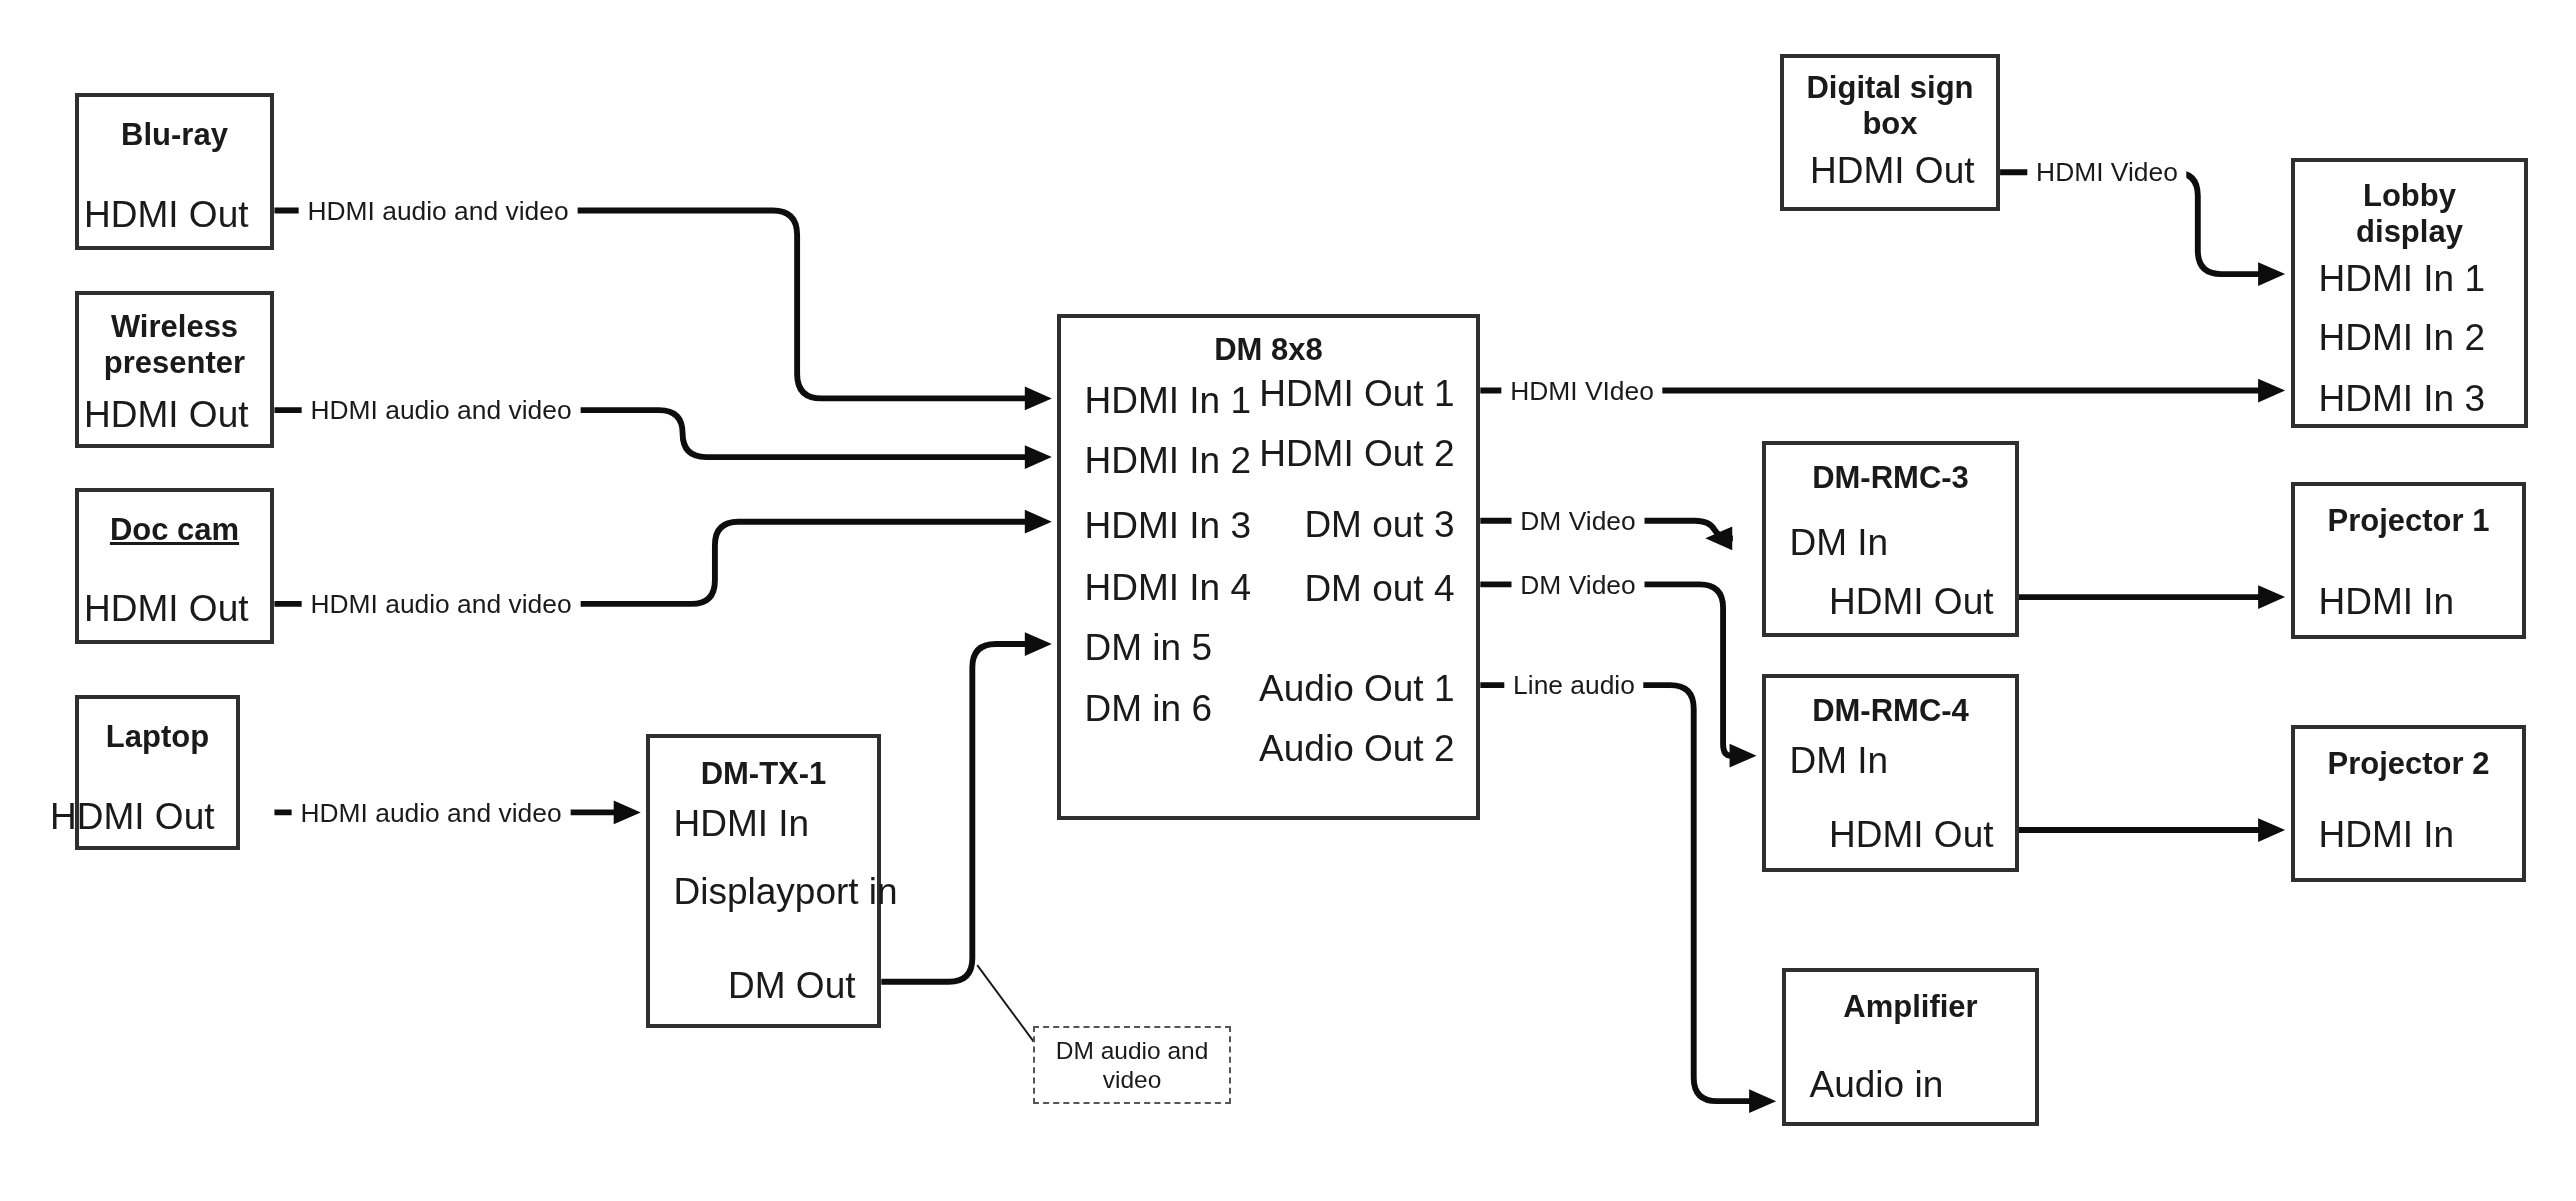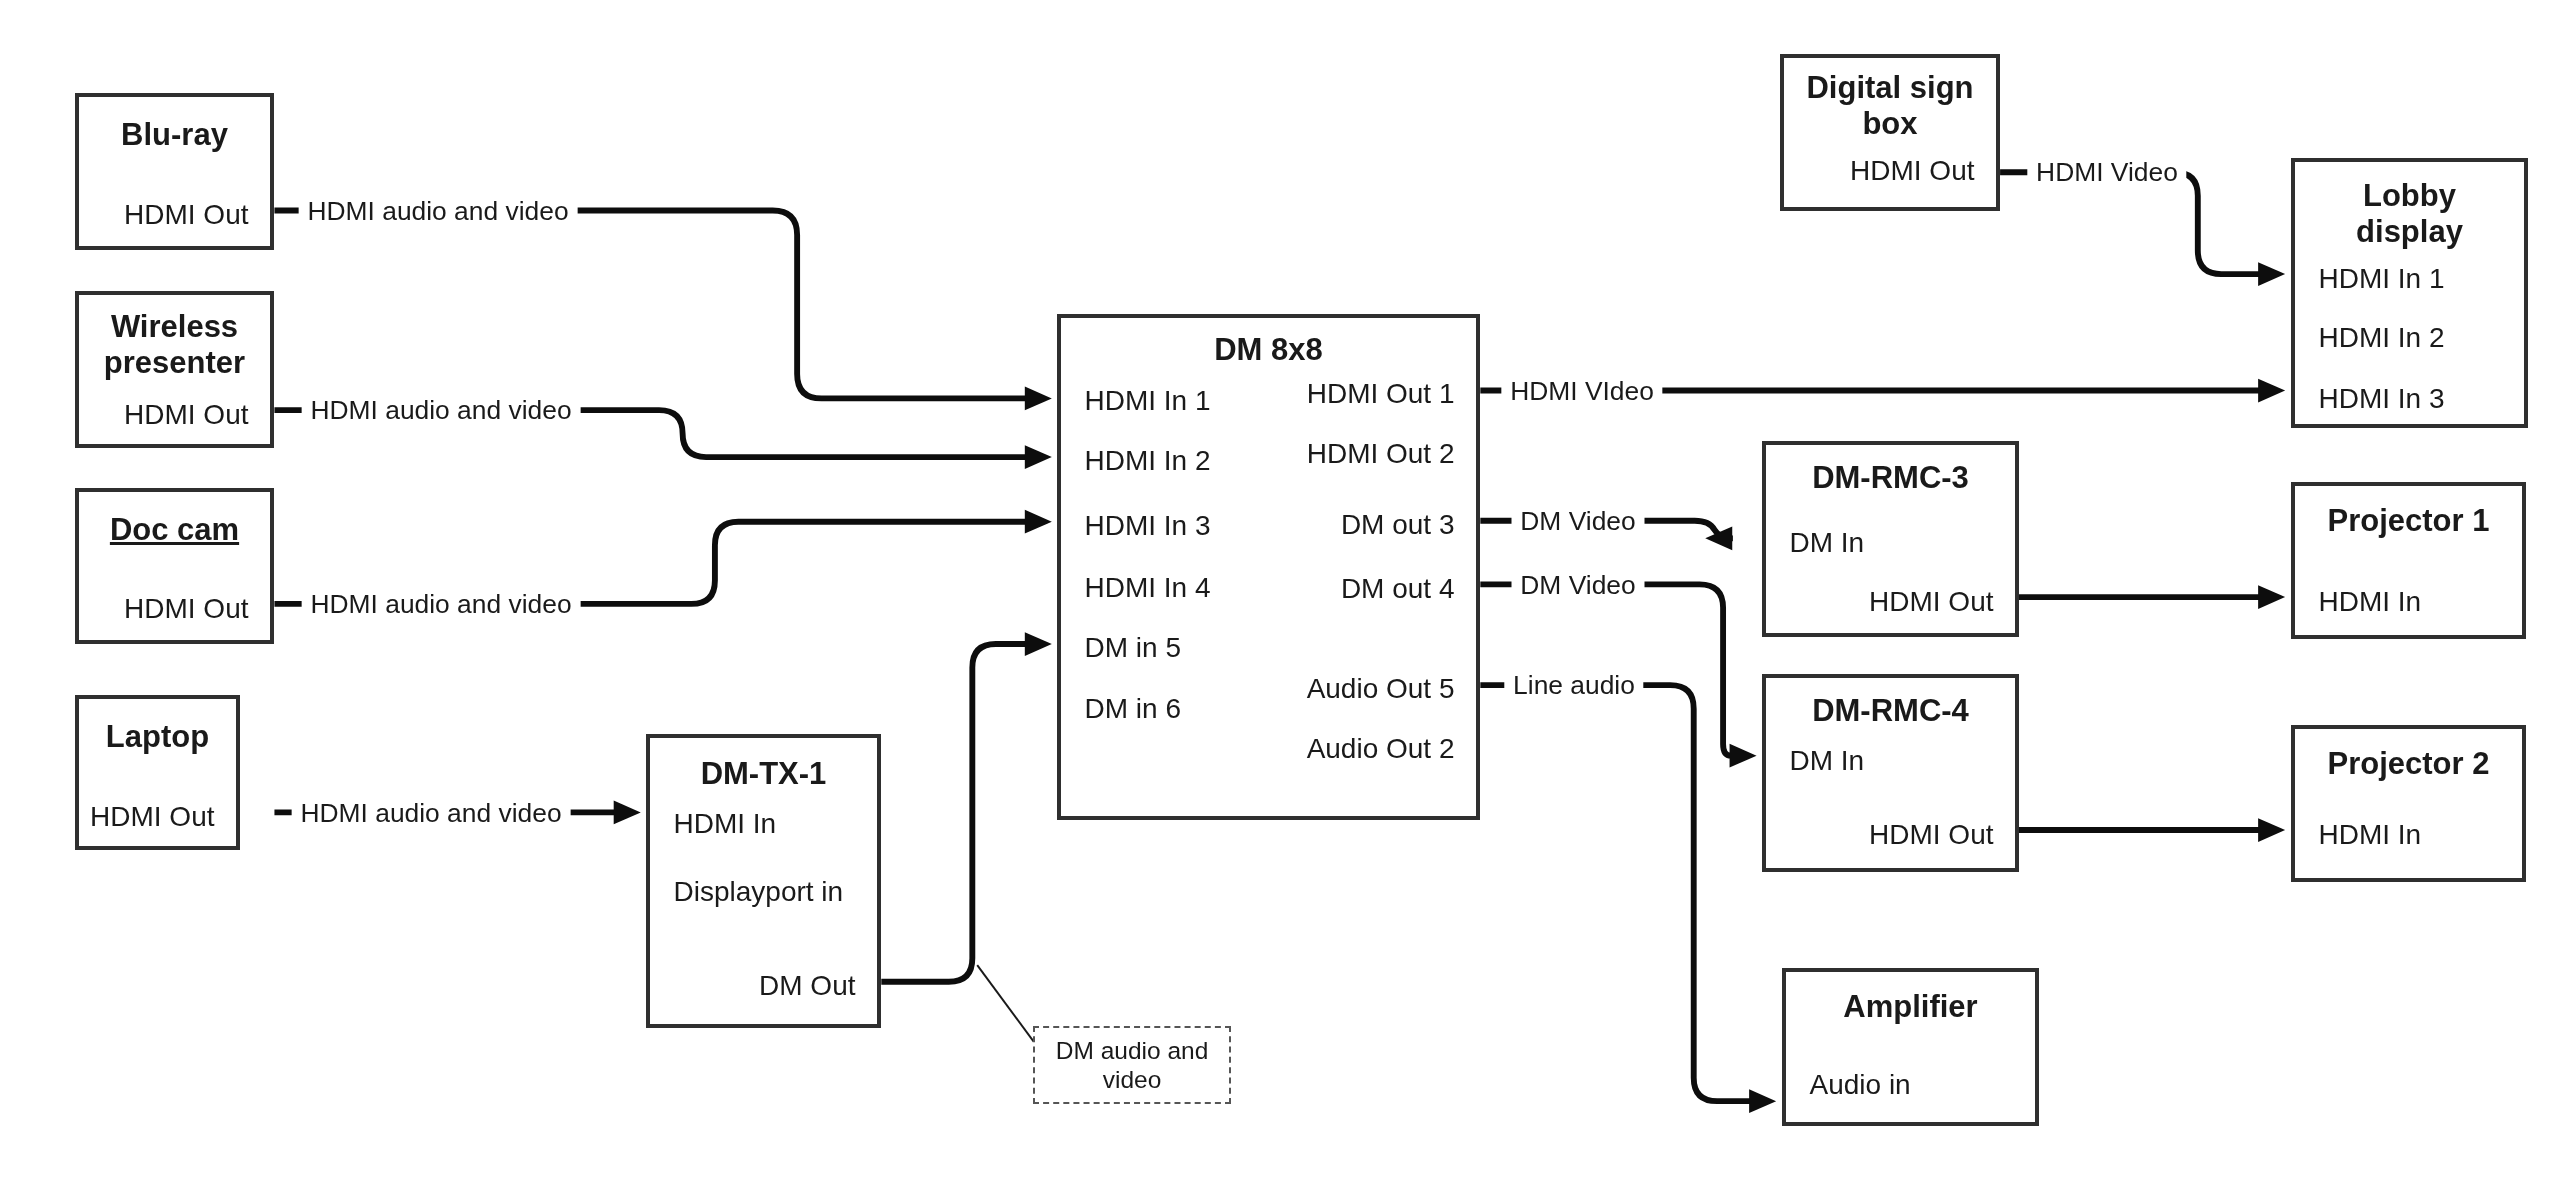--- a/index.html
+++ b/index.html
@@ -10,21 +10,21 @@
   #connector-layer{position:absolute;left:0;top:0;z-index:1;}
   .box{
     position:absolute;border:4.9px solid #2f2f2f;background:#ffffff;
     box-sizing:border-box;z-index:2;
   }
   .box-title{
     font-weight:bold;font-size:31px;line-height:36px;text-align:center;
     margin:0 auto;padding-top:17.6px;
   }
   .port{
-    position:absolute;font-size:28px;line-height:29px;white-space:nowrap;
+    position:absolute;font-size:37px;line-height:29px;white-space:nowrap;
   }
   .port.left{left:23.5px;text-align:left;}
   .port.right{right:21.5px;text-align:right;}
   .conn-label{
     position:absolute;z-index:3;font-size:26.4px;line-height:30px;background:#ffffff;
     padding:0 8.8px;transform:translate(-50%,-50%);white-space:nowrap;
   }
   .note-box{
     position:absolute;border:2px dashed #555;background:#ffffff;z-index:2;
     box-sizing:border-box;font-size:24.5px;line-height:29px;text-align:center;
@@ -91,21 +91,21 @@
     <div class="port left" style="top:68px;">HDMI In 1</div>
     <div class="port left" style="top:128px;">HDMI In 2</div>
     <div class="port left" style="top:193px;">HDMI In 3</div>
     <div class="port left" style="top:255px;">HDMI In 4</div>
     <div class="port left" style="top:315px;">DM in 5</div>
     <div class="port left" style="top:376px;">DM in 6</div>
     <div class="port right" style="top:61px;">HDMI Out 1</div>
     <div class="port right" style="top:121px;">HDMI Out 2</div>
     <div class="port right" style="top:192px;margin-left:8px;">DM out 3</div>
     <div class="port right" style="top:256px;">DM out 4</div>
-    <div class="port right" style="top:356px;">Audio Out 5</div>
+    <div class="port right" style="top:356px;">Audio Out 1</div>
     <div class="port right" style="top:416px;">Audio Out 2</div>
   </div>
 
   <div class="box" style="left:1780px;top:54px;width:220px;height:157px;">
     <div class="box-title" style="padding-top:11.7px;max-width:186px;">Digital sign box</div>
     <div class="port right" style="top:98px;">HDMI Out</div>
   </div>
 
   <div class="box" style="left:2291px;top:158px;width:237px;height:270px;">
     <div class="box-title" style="padding-top:15.7px;max-width:147px;">Lobby display</div>

